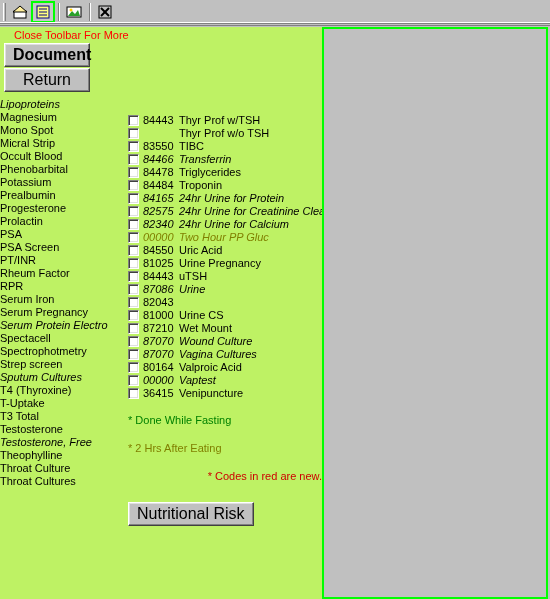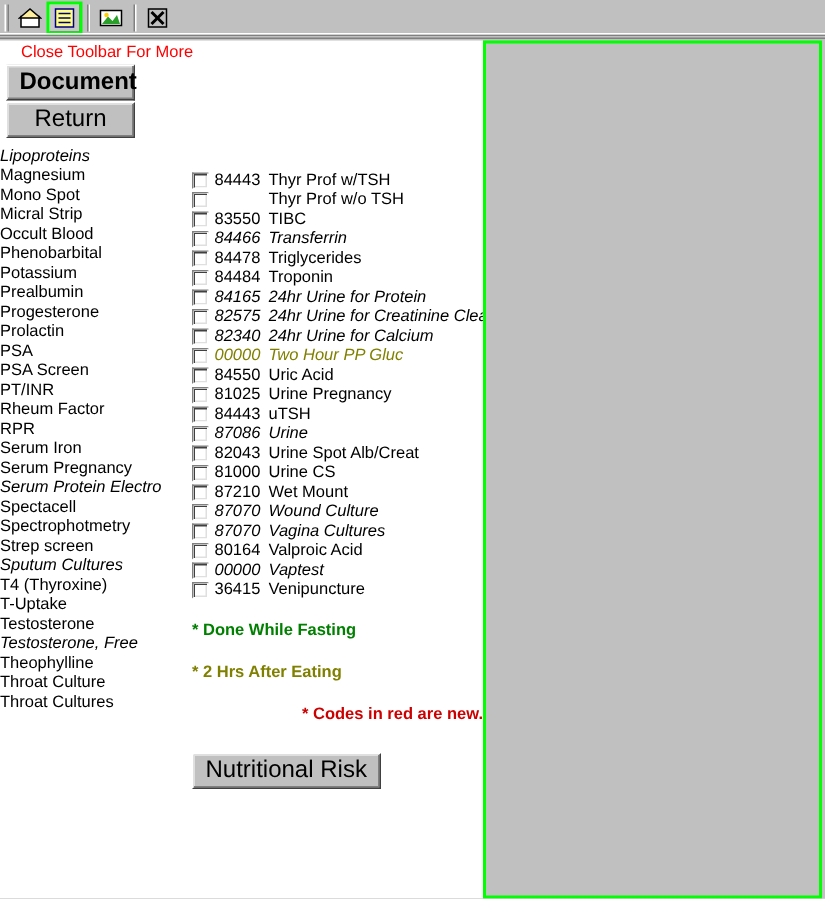--- a/index.html
+++ b/index.html
@@ -56,21 +56,21 @@
     margin: 0 3px;
   }
   .body-area {
     display: flex;
     height: calc(100% - 27px);
     margin-top: 3px;
   }
   .left-pane {
     width: 322px;
     height: 100%;
-    background: #ffffff;
+    background: #bef264;
     position: relative;
     overflow: hidden;
   }
   .right-pane {
     flex: 1;
     height: 100%;
     border: 2px solid #00ff00;
     background: #c0c0c0;
     margin-right: 2px;
     margin-bottom: 2px;
@@ -132,21 +132,21 @@
     border-bottom: 1px solid #ffffff;
     background: #ffffff;
     box-shadow: inset 1px 1px 0 #404040, inset -1px -1px 0 #dfdfdf;
     margin-right: 4px;
     flex: 0 0 11px;
   }
   .code { width: 36px; flex: 0 0 36px; }
   .nm { flex: 1; overflow: hidden; }
   .olive .code, .olive .nm { color: #808000; font-style: italic; }
   .notes { margin-top: 6px; }
-  .note { font-weight: bold; font-size: 11px; line-height: 16px; margin-top: 12px; }
+  .note { font-weight: normal; font-size: 11px; line-height: 16px; margin-top: 12px; }
   .note.green { color: #008000; }
   .note.olive { color: #808000; }
   .note.red { color: #cc0000; text-align: right; }
   .nutri-wrap { margin-top: 18px; }
 </style>
 </head>
 <body>
 
 <div class="toolbar">
   <div class="tb-grip"></div>
@@ -258,20 +258,23 @@
           <div class="row italic">
             <span>Sputum Cultures</span>
           </div>
           <div class="row">
             <span>T4 (Thyroxine)</span>
           </div>
           <div class="row">
             <span>T-Uptake</span>
           </div>
           <div class="row">
+            <span>T3 Total</span>
+          </div>
+          <div class="row">
             <span>Testosterone</span>
           </div>
           <div class="row italic">
             <span>Testosterone, Free</span>
           </div>
           <div class="row">
             <span>Theophylline</span>
           </div>
           <div class="row">
             <span>Throat Culture</span>
@@ -348,21 +351,20 @@
             <span class="nm">uTSH</span>
           </div>
           <div class="row italic">
             <span class="chk"></span>
             <span class="code">87086</span>
             <span class="nm">Urine</span>
           </div>
           <div class="row">
             <span class="chk"></span>
             <span class="code">82043</span>
-            <span class="nm">Urine Spot Alb/Creat</span>
           </div>
           <div class="row">
             <span class="chk"></span>
             <span class="code">81000</span>
             <span class="nm">Urine CS</span>
           </div>
           <div class="row">
             <span class="chk"></span>
             <span class="code">87210</span>
             <span class="nm">Wet Mount</span>

